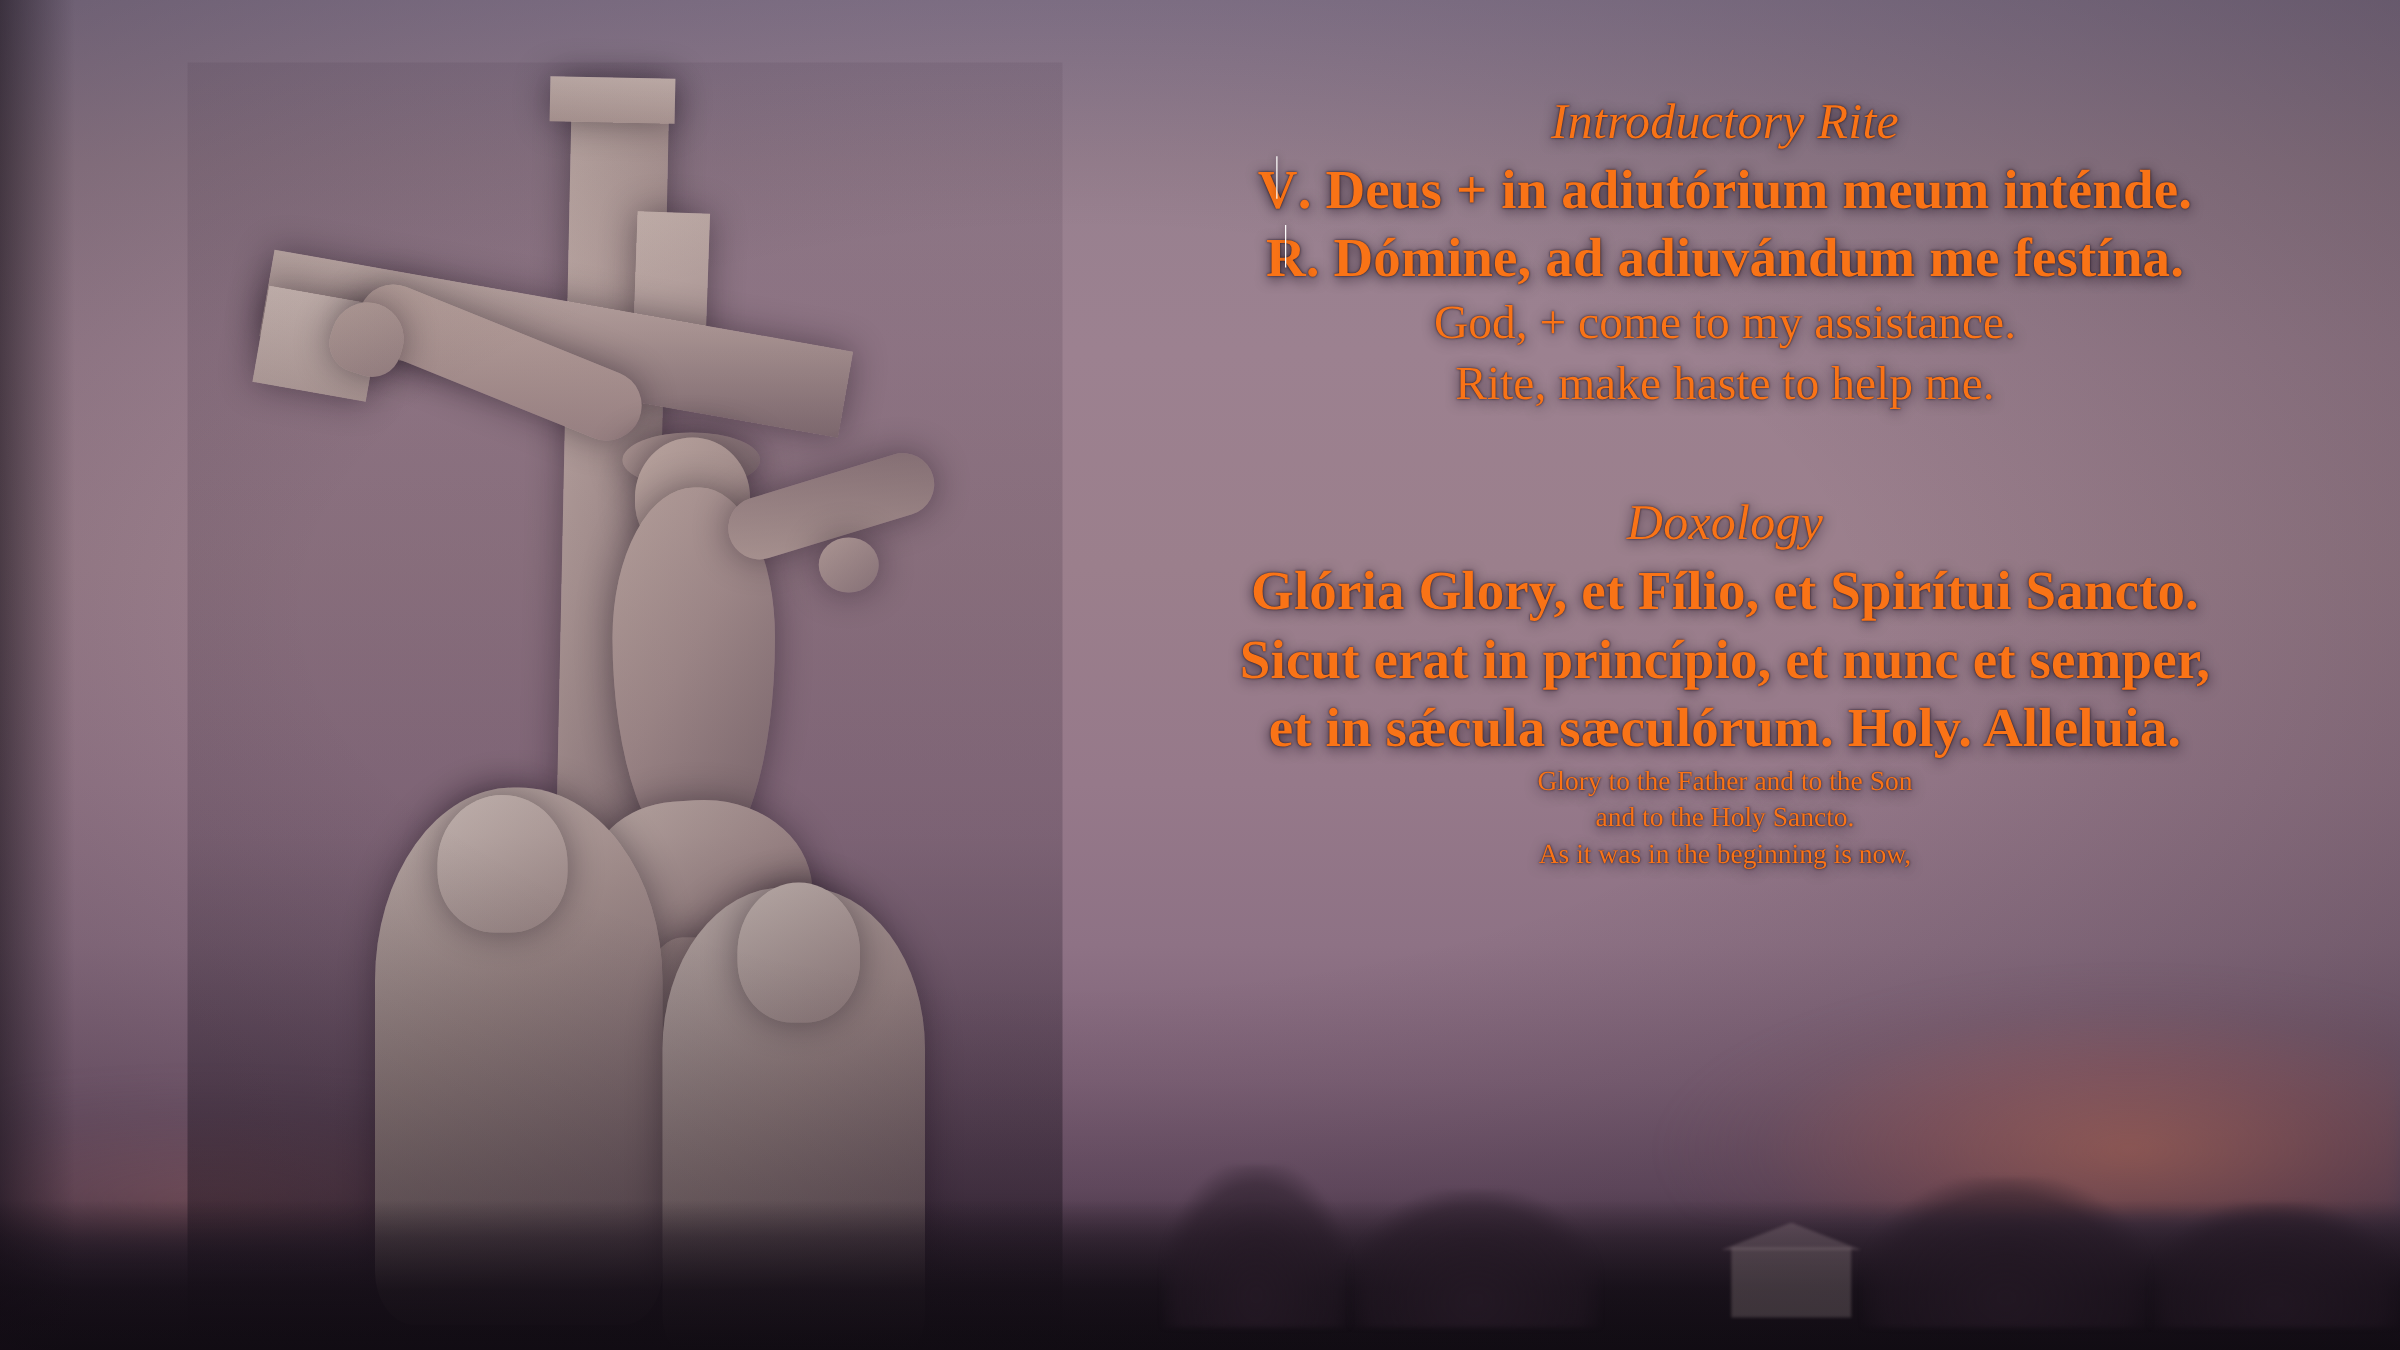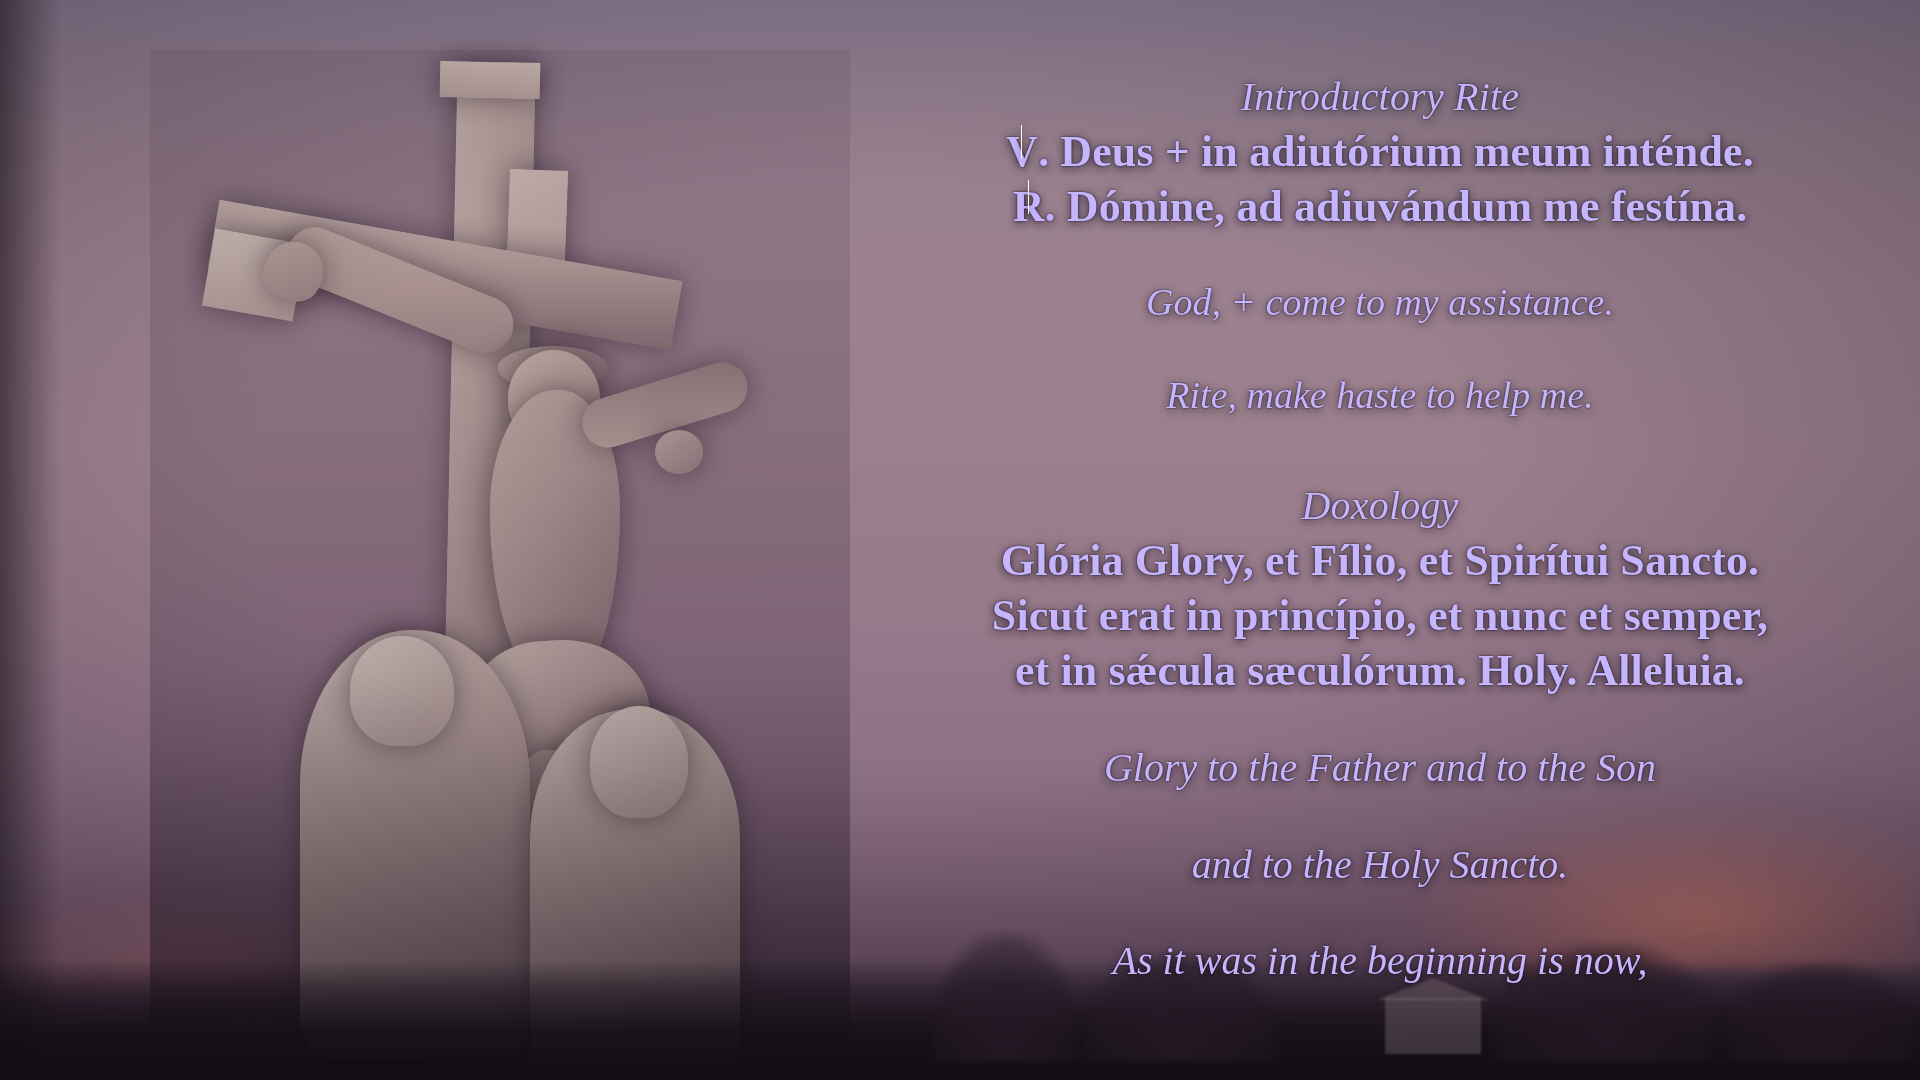--- a/index.html
+++ b/index.html
@@ -245,46 +245,44 @@
     pointer-events: none;
   }
 
   
   .text-panel {
     position: absolute;
     left: 900px;
     top: 70px;
     width: 960px;
     text-align: center;
-    color: #c4b5fd;
+    color: #f97316;
     text-shadow: 0 2px 10px rgba(20,10,24,0.75), 0 0 2px rgba(20,10,24,0.9);
   }
   .section { margin-bottom: 0; }
   .section + .section { margin-top: 58px; }
 
   .heading {
     font-style: italic;
     font-size: 40px;
     line-height: 1.35;
     letter-spacing: 0.2px;
   }
   .latin {
     font-size: 44px;
     line-height: 1.25;
     letter-spacing: 0.1px;
     font-weight: bold;
   }
   .english {
-    font-style: italic;
     font-size: 38px;
     line-height: 1.3;
-    margin-top: 44px;
   }
   .english.small {
-    font-size: 40px;
+    font-size: 22px;
     line-height: 1.32;
   }
   .versicle-mark {
     position: relative;
     display: inline-block;
   }
   .versicle-mark:before {
     content: "";
     position: absolute;
     left: 50%;

